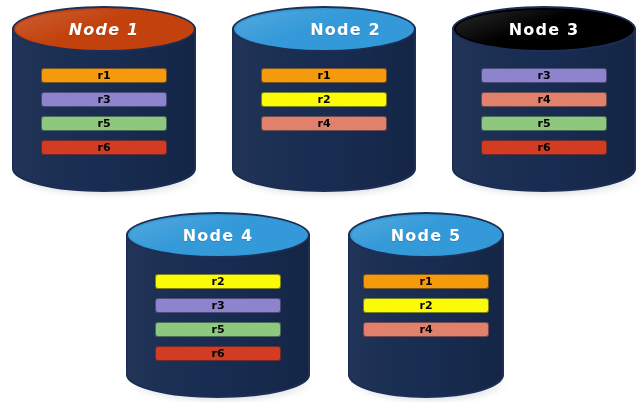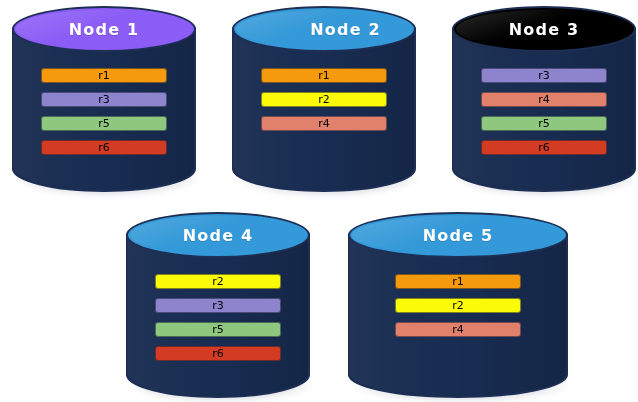--- a/index.html
+++ b/index.html
@@ -120,32 +120,32 @@
     position: relative;
     height: 15px;
     border-radius: 3px;
     border: 1px solid rgba(20,30,55,0.55);
     box-sizing: border-box;
     display: flex;
     align-items: center;
     justify-content: center;
     color: #000000;
     font-size: 11px;
-    font-weight: normal;
+    font-weight: bold;
     line-height: 1;
   }
 </style>
 </head>
 <body>
 
 <div id="canvas">
     <div class="node" style="left: 12px; top: 6px; width: 184px; height: 186px;">
       <div class="cyl-shadow"></div>
       <div class="cyl-body" style="background: rgb(24, 44, 81); border-color: rgb(29, 47, 85);"></div>
-      <div class="cyl-top" style="background: #8b5cf6; border-color: rgb(29, 47, 85);">
+      <div class="cyl-top" style="background: #c2410c; border-color: rgb(29, 47, 85); font-style: italic;">
         <span class="node-label" style="color: rgb(255, 255, 255);">Node  1</span>
       </div>
       <div class="replica-stack">
         <div class="replica-bar" style="width: 126px; background: rgb(245, 154, 13); color: rgb(0, 0, 0);">r1</div>
         <div class="replica-bar" style="width: 126px; background: rgb(142, 132, 205); color: rgb(0, 0, 0);">r3</div>
         <div class="replica-bar" style="width: 126px; background: rgb(142, 200, 126); color: rgb(0, 0, 0);">r5</div>
         <div class="replica-bar" style="width: 126px; background: rgb(211, 60, 35); color: rgb(0, 0, 0);">r6</div>
       </div>
     </div>
     <div class="node" style="left: 232px; top: 6px; width: 184px; height: 186px;">
@@ -179,21 +179,21 @@
       <div class="cyl-top" style="background: rgb(51, 153, 216); border-color: rgb(29, 47, 85);">
         <span class="node-label" style="color: rgb(255, 255, 255);">Node  4</span>
       </div>
       <div class="replica-stack">
         <div class="replica-bar" style="width: 126px; background: rgb(251, 251, 7); color: rgb(0, 0, 0);">r2</div>
         <div class="replica-bar" style="width: 126px; background: rgb(142, 132, 205); color: rgb(0, 0, 0);">r3</div>
         <div class="replica-bar" style="width: 126px; background: rgb(142, 200, 126); color: rgb(0, 0, 0);">r5</div>
         <div class="replica-bar" style="width: 126px; background: rgb(211, 60, 35); color: rgb(0, 0, 0);">r6</div>
       </div>
     </div>
-    <div class="node" style="left: 348px; top: 212px; width: 220px; height: 186px;">
+    <div class="node" style="left: 348px; top: 212px; width: 156px; height: 186px;">
       <div class="cyl-shadow"></div>
       <div class="cyl-body" style="background: rgb(24, 44, 81); border-color: rgb(29, 47, 85);"></div>
       <div class="cyl-top" style="background: rgb(51, 153, 216); border-color: rgb(29, 47, 85);">
         <span class="node-label" style="color: rgb(255, 255, 255);">Node  5</span>
       </div>
       <div class="replica-stack">
         <div class="replica-bar" style="width: 126px; background: rgb(245, 154, 13); color: rgb(0, 0, 0);">r1</div>
         <div class="replica-bar" style="width: 126px; background: rgb(251, 251, 7); color: rgb(0, 0, 0);">r2</div>
         <div class="replica-bar" style="width: 126px; background: rgb(225, 128, 107); color: rgb(0, 0, 0);">r4</div>
       </div>

